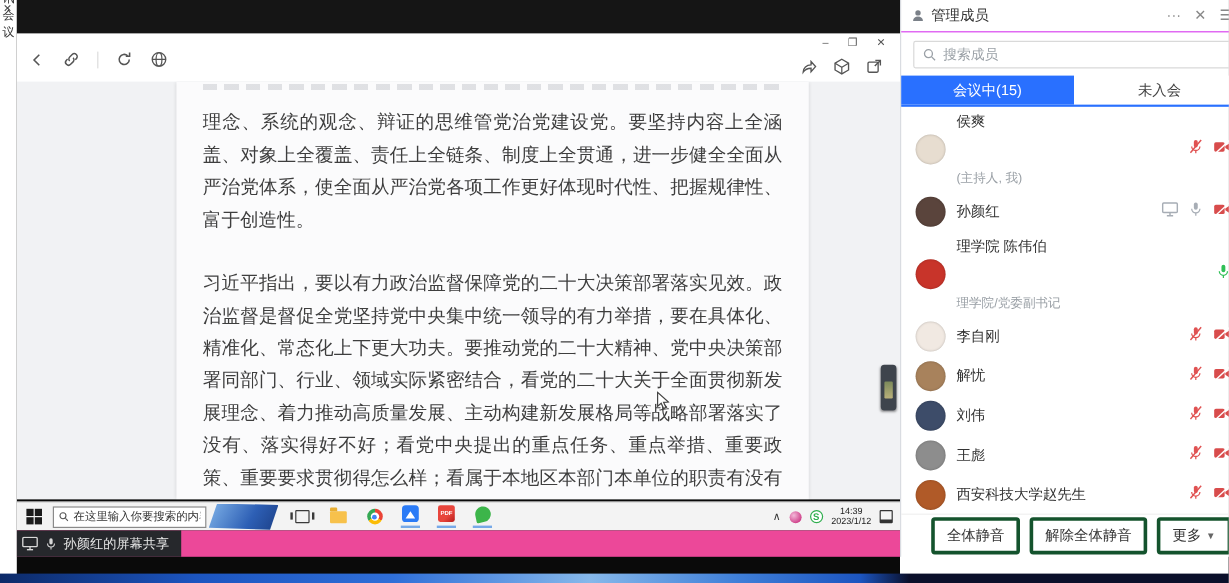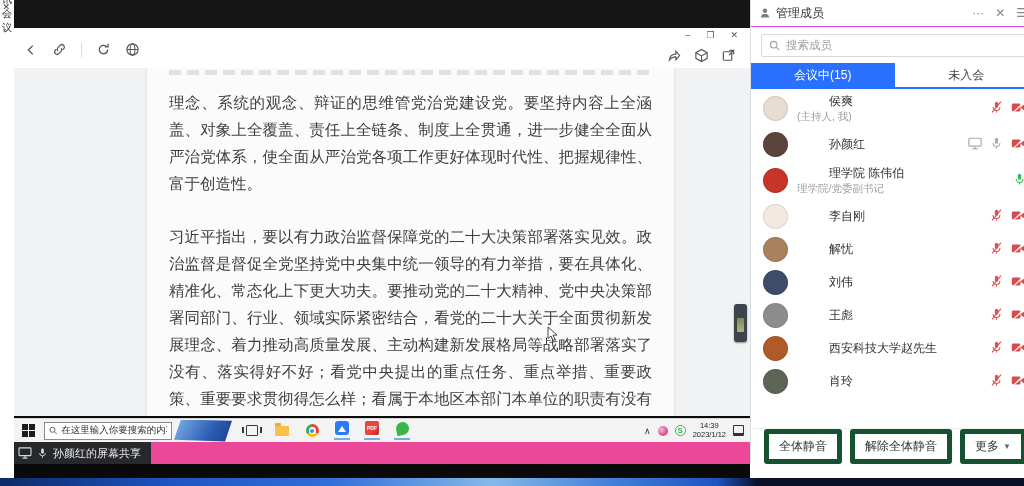--- a/index.html
+++ b/index.html
@@ -92,25 +92,25 @@
   .psearch-wrap { padding:7px 10px 6px; }
   .psearch { height:23px; border:1px solid #d9d9d9; border-radius:2px; display:flex; align-items:center; padding:0 7px; gap:6px; }
   .psearch span { font-size:11.5px; color:#9aa0a6; }
   .ptabs { display:flex; height:26px; border-bottom:2px solid #2970ff; }
   .ptab { flex:1; display:flex; align-items:center; justify-content:center; font-size:12px; color:#444; background:#fff; cursor:default; }
   .ptab.active { background:#2970ff; color:#fff; }
   .plist { flex:1; overflow:hidden; }
   .mrow { display:flex; align-items:center; padding:4px 12px 4px 12px; }
   .avatar { width:25px; height:25px; border-radius:50%; flex:0 0 25px; margin-right:9px; box-shadow:inset 0 0 2px rgba(0,0,0,.25); }
   .mtext { flex:1; min-width:0; }
-  .mname { font-size:12px; color:#333; white-space:nowrap; overflow:hidden; text-overflow:ellipsis;margin-left:32px; }
-  .msub { font-size:10.5px; color:#9aa0a6; white-space:nowrap; }
+  .mname { font-size:12px; color:#333; white-space:nowrap; overflow:hidden; text-overflow:ellipsis; }
+  .msub { font-size:10.5px; color:#9aa0a6; white-space:nowrap;margin-top:32px; }
   .micons { display:flex; align-items:center; gap:8px; }
   .panel-footer { height:36px; display:flex; align-items:center; justify-content:flex-end; gap:8px; padding:0 12px; border-top:1px solid #f0f0f0; }
-  .pf-btn { border:5px solid #14532d; background:#fff; border-radius:3px; font-size:12px; color:#333;
+  .pf-btn { border:3px solid #14532d; background:#fff; border-radius:3px; font-size:12px; color:#333;
      padding:4px 10px; font-family:inherit; display:flex; align-items:center; gap:4px; cursor:default; }
   .pf-btn .caret { font-size:8px; color:#666; }
 </style>
 </head>
 <body>
 
 <div class="app">
 
   <div class="titlebar">
     <div class="title">腾讯会议</div>

